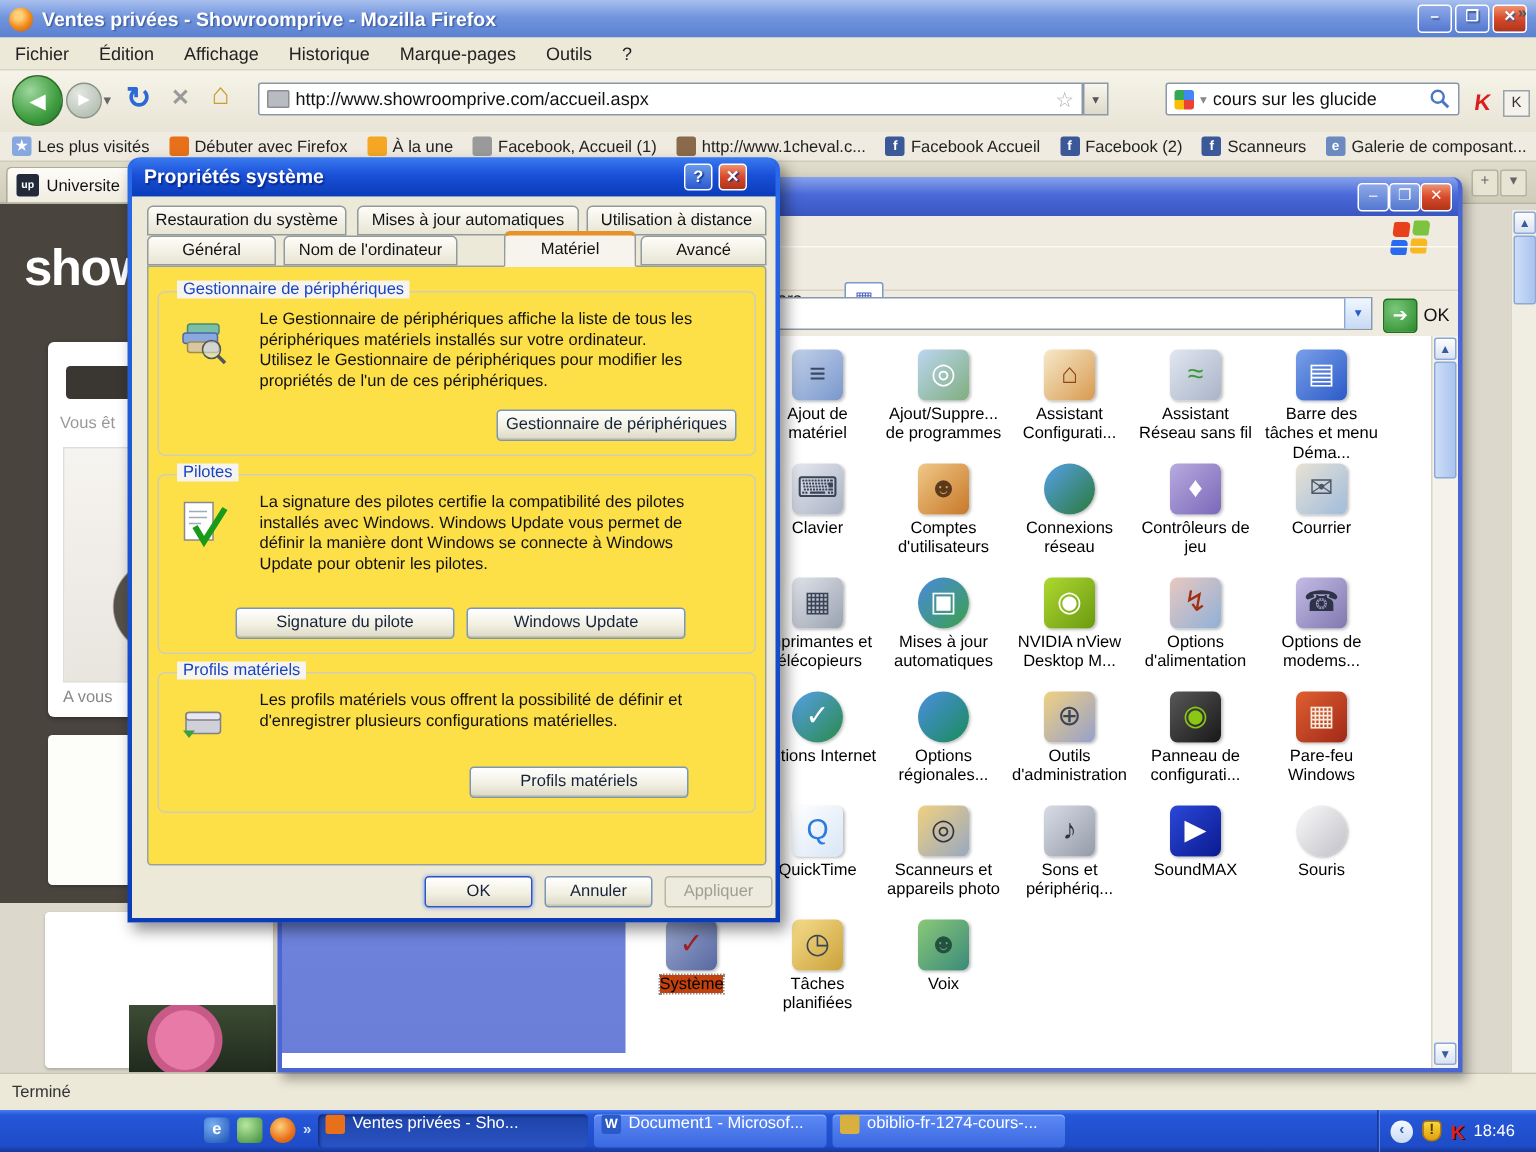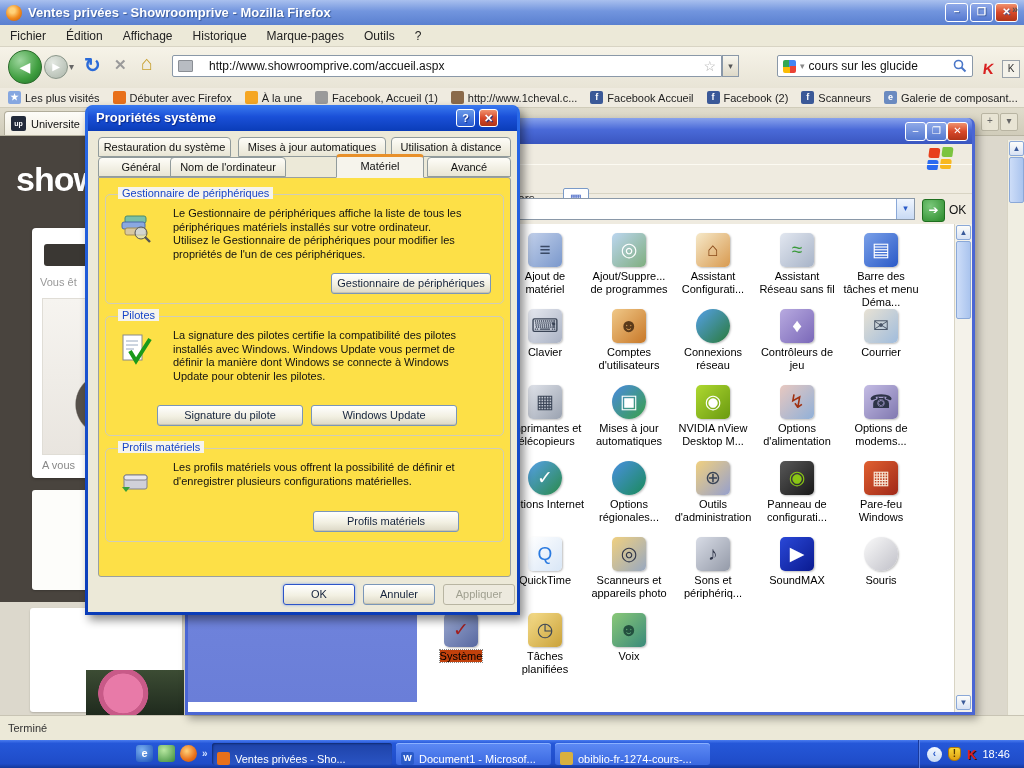--- a/index.html
+++ b/index.html
@@ -22,21 +22,21 @@
     background:radial-gradient(circle at 35% 30%,#9ed69e,#3f9e3f 60%,#1f6f28);border:1px solid #2a6a2a;
     color:#fff;font-size:14px;text-align:center;line-height:32px}
   #fwd-btn{position:absolute;left:44px;top:8px;width:22px;height:22px;border-radius:50%;
     background:radial-gradient(circle at 35% 30%,#e4e9e2,#aab4a8);border:1px solid #8a968a;color:#fff;
     font-size:10px;text-align:center;line-height:22px}
   #nav-caret{position:absolute;left:69px;top:14px;color:#666;font-size:10px}
   #reload-btn{position:absolute;left:84px;top:6px;font-size:20px;color:#2a6ad8;font-weight:bold}
   #stop-btn{position:absolute;left:114px;top:9px;font-size:15px;color:#9a9a9a;font-weight:bold}
   #home-btn{position:absolute;left:141px;top:5px;font-size:20px;color:#c8a030}
   #urlbar{position:absolute;left:172px;top:8px;width:550px;height:22px;background:#fff;
-    border:1px solid #8a98a8;border-radius:2px 0 0 2px;display:flex;align-items:center;gap:16px;padding:0 5px;box-sizing:border-box}
+    border:1px solid #8a98a8;border-radius:2px 0 0 2px;display:flex;align-items:center;gap:4px;padding:0 5px;box-sizing:border-box}
   .page-ico{width:13px;height:10px;background:#b8bcc2;border:1px solid #8a8e94;border-radius:1px}
   #url-text{flex:1;font-size:12px;color:#111;white-space:nowrap;overflow:hidden}
   #url-star{color:#b0b0b0;font-size:14px}
   #url-caret{position:absolute;left:722px;top:8px;width:17px;height:22px;box-sizing:border-box;
     background:linear-gradient(#f8f6ee,#ded9c8);border:1px solid #8a98a8;color:#555;font-size:9px;text-align:center;line-height:20px}
   #searchbox{position:absolute;left:777px;top:8px;width:196px;height:22px;background:#fff;border:1px solid #8a98a8;
     border-radius:2px;display:flex;align-items:center;gap:4px;padding:0 5px;box-sizing:border-box}
   .g-ico{width:13px;height:13px;border-radius:2px;background:conic-gradient(#4285f4 0 25%,#ea4335 0 50%,#fbbc05 0 75%,#34a853 0)}
   #search-text{flex:1;font-size:12px;color:#111;white-space:nowrap;overflow:hidden}
   #kasp-ico{position:absolute;left:983px;top:13px;font-size:15px;font-weight:bold;color:#d82020;transform:skewX(-8deg)}
@@ -129,21 +129,21 @@
   #dlg-close{right:19px;background:linear-gradient(#f0926e,#d8492a 50%,#b03418)}
   #dlg-body{position:relative;height:481px;background:#ece9d8}
   .tb{position:absolute;height:20px;box-sizing:border-box;background:linear-gradient(#fefdf8,#e8e5d4);
     border:1px solid #919b9c;border-radius:4px 4px 0 0;text-align:center;line-height:18px;font-size:11px;color:#111}
   #dtabs1 div{top:6px}
   #dtabs2 div{top:26px}
   #dtabs1 div:nth-of-type(1){left:10px;width:133px}
   #dtabs1 div:nth-of-type(2){left:150px;width:148px}
   #dtabs1 div:nth-of-type(3){left:303px;width:120px}
   #dtabs2 div:nth-of-type(1){left:10px;width:86px}
-  #dtabs2 div:nth-of-type(2){left:82px;width:116px}
+  #dtabs2 div:nth-of-type(2){left:101px;width:116px}
   #dtabs2 div:nth-of-type(3){left:248px;width:88px}
   #dtabs2 div:nth-of-type(4){left:339px;width:84px}
   #dtabs2 div.on{top:23px;height:24px;background:#f6f4ec;border-top:3px solid #e8902a;border-bottom:1px solid #f6f4ec;z-index:2;line-height:19px}
   #dlg-panel{position:absolute;left:10px;top:46px;width:413px;height:400px;box-sizing:border-box;
     background:#fde047;border:1px solid #9aa0a0;border-radius:0 3px 3px 3px}
   .grp{position:absolute;left:6px;width:399px;border:1px solid #d0cdb8;border-radius:5px;box-sizing:border-box}
   .grp-cap{position:absolute;left:12px;top:-8px;background:#f6f4ec;padding:0 4px;color:#1745c8}
   .grp-ico{position:absolute;left:14px;top:16px;width:32px;height:32px}
   .grp-txt{position:absolute;left:67px;top:12px;width:290px;line-height:13.5px;color:#111}
   .xpb{position:absolute;height:21px;box-sizing:border-box;border:1px solid #7a96b8;border-radius:3px;
@@ -158,21 +158,21 @@
   #start-btn{position:absolute;left:0;top:0;width:128px;height:28px;border-radius:0 13px 13px 0;
     background:linear-gradient(#55ae4c,#328c2c 55%,#24702a);box-shadow:inset 0 1px 1px #8ed880,1px 0 3px rgba(0,0,0,.4);
     display:flex;align-items:center;gap:6px;padding-left:8px;box-sizing:border-box;color:#fff;font-style:italic;
     font-weight:bold;font-size:16px;text-shadow:1px 1px 2px #1a4a1a}
   .flag{position:relative;width:20px;height:17px;transform:skewX(-8deg)}
   .flag i{position:absolute;width:9px;height:7px;border-radius:1px 3px 1px 3px}
   #quick{position:absolute;left:136px;top:5px;display:flex;gap:5px;align-items:center}
   .ql{width:17px;height:17px;border-radius:3px;color:#fff;font-size:11px;font-weight:bold;text-align:center;line-height:17px}
   #ql-chevron{color:#cfe0ff;font-size:10px;font-weight:bold}
   #tasks{position:absolute;left:212px;top:3px;display:flex;gap:4px}
-  #tasks div.task{width:155px;height:22px;box-sizing:border-box;border-radius:3px;display:flex;align-items:flex-end;gap:5px;
+  #tasks div.task{width:155px;height:22px;box-sizing:border-box;border-radius:3px;display:flex;align-items:flex-start;gap:5px;
     padding:0 5px;background:linear-gradient(#5d8af5,#3a68e0);box-shadow:inset 0 1px 0 #8ab0ff;color:#fff;white-space:nowrap;overflow:hidden}
   #tasks div.task:nth-of-type(1){width:180px}
   #tasks div.task.on{background:linear-gradient(#1e43a8,#2a54c4);box-shadow:inset 1px 1px 2px #102a70}
   #tray{position:absolute;right:0;top:0;width:106px;height:28px;border-left:1px solid #1a3a9a;
     box-shadow:inset 1px 0 0 #5a82e8;display:flex;align-items:center;gap:6px;padding-left:8px;box-sizing:border-box}
   #tray-chevron{width:15px;height:15px;border-radius:50%;background:linear-gradient(#f6faff,#c8daf4);
     color:#2a5ac8;font-weight:bold;font-size:10px;text-align:center;line-height:14px}
   #tray-shield{width:13px;height:14px;border-radius:3px 3px 6px 6px;background:linear-gradient(#f8d838,#e0a010);
     border:1px solid #b07808;box-sizing:border-box;color:#5a3a00;font-weight:bold;font-size:10px;text-align:center;line-height:12px}
   #tray-k{color:#e02020;font-weight:bold;font-size:13px;text-shadow:1px 1px 0 #301010}

